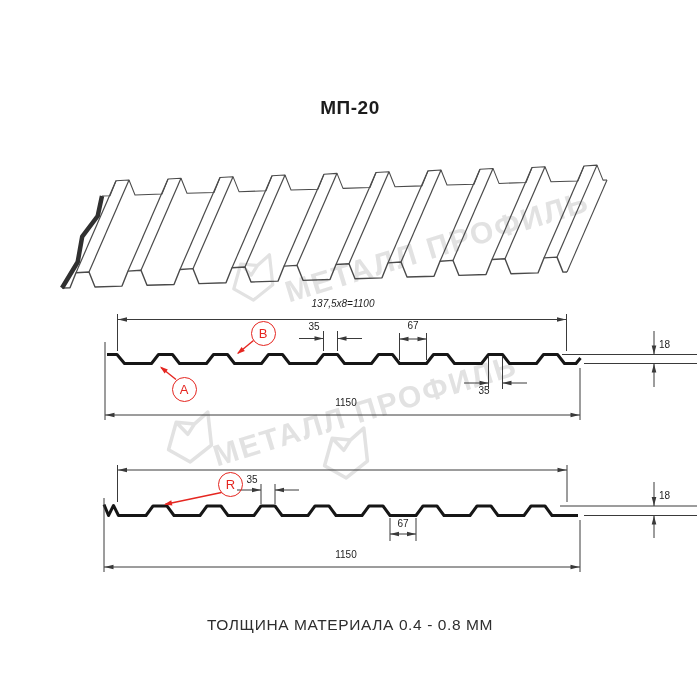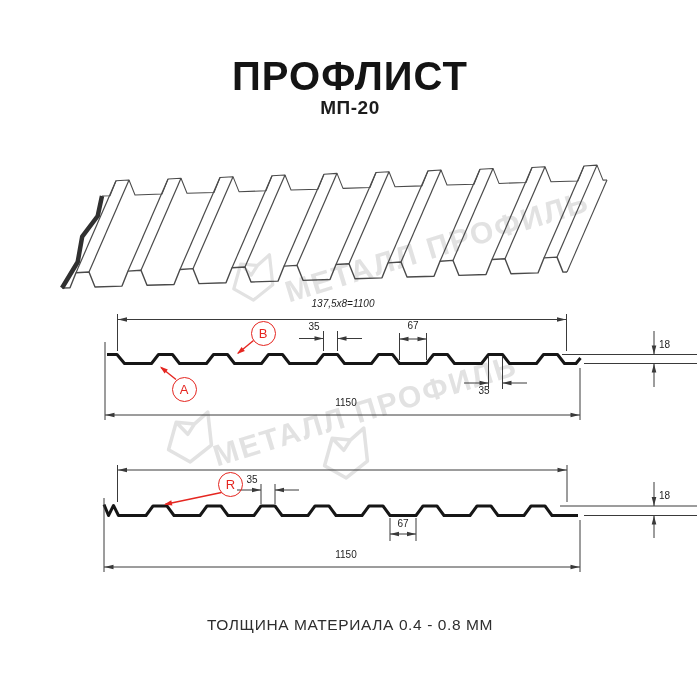--- a/index.html
+++ b/index.html
@@ -19,21 +19,20 @@
   .dim.big{font-size:10px;font-style:italic;}
   .marker{position:absolute;z-index:4;width:23px;height:23px;border-radius:50%;
          display:flex;align-items:center;justify-content:center;
          font-size:13px;line-height:1;}
 </style>
 </head>
 <body>
 
 <div id="canvas">
 
-  <div class="title">ПРОФЛИСТ</div>
   <div class="subtitle">МП-20</div>
 
   <div class="wm-text" style="left:286px;top:276px;">МЕТАЛЛ ПРОФИЛЬ</div>
   <div class="wm-text" style="left:214px;top:440px;">МЕТАЛЛ ПРОФИЛЬ</div>
 
   <svg id="linework" width="700" height="700">
       <g transform="translate(226,262) rotate(-12) scale(1)">
         <path d="M2,28 L14,5 L30,10 L44,2 L41,32 L19,43 Z M14,5 L22,18 L30,10" fill="none" stroke="#e2e2e2" stroke-width="3.2" stroke-linejoin="round"></path>
       </g>
       <g transform="translate(160,420) rotate(-12) scale(1.1)">

